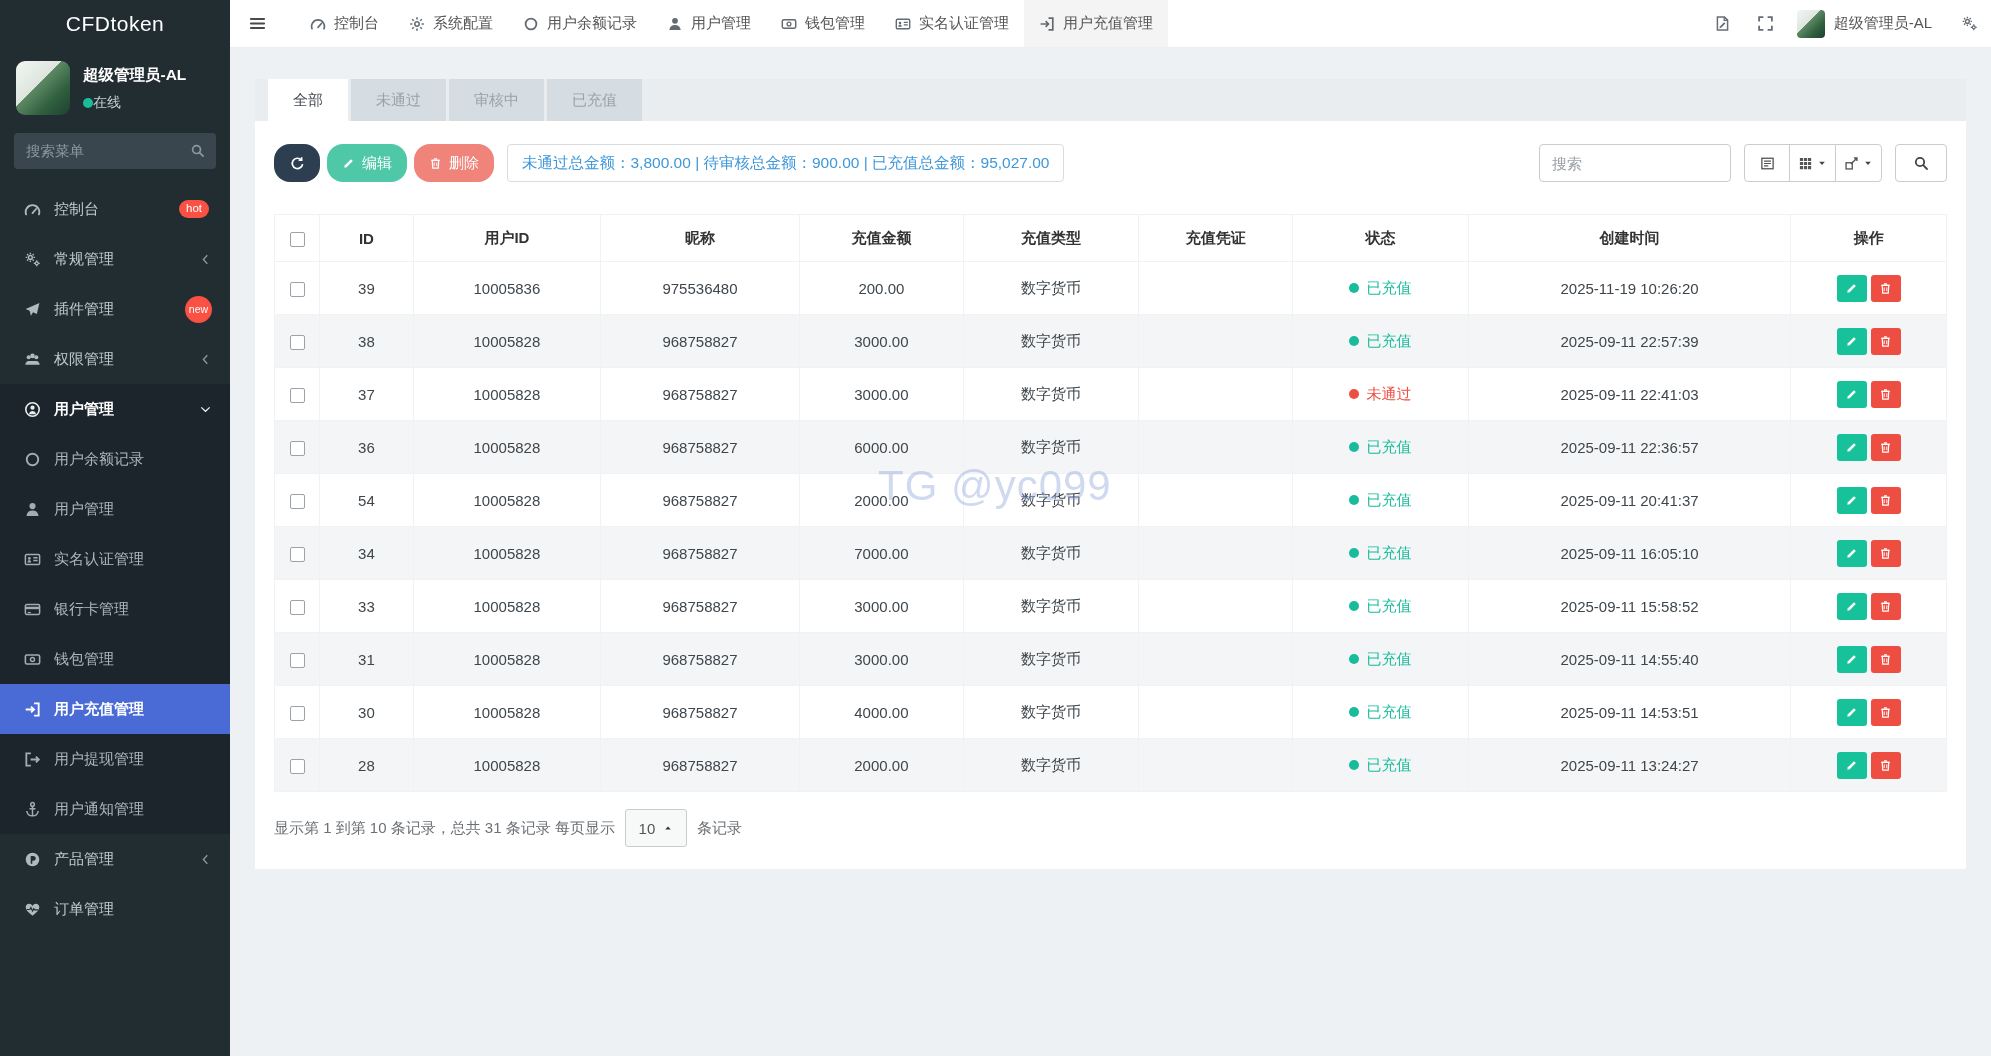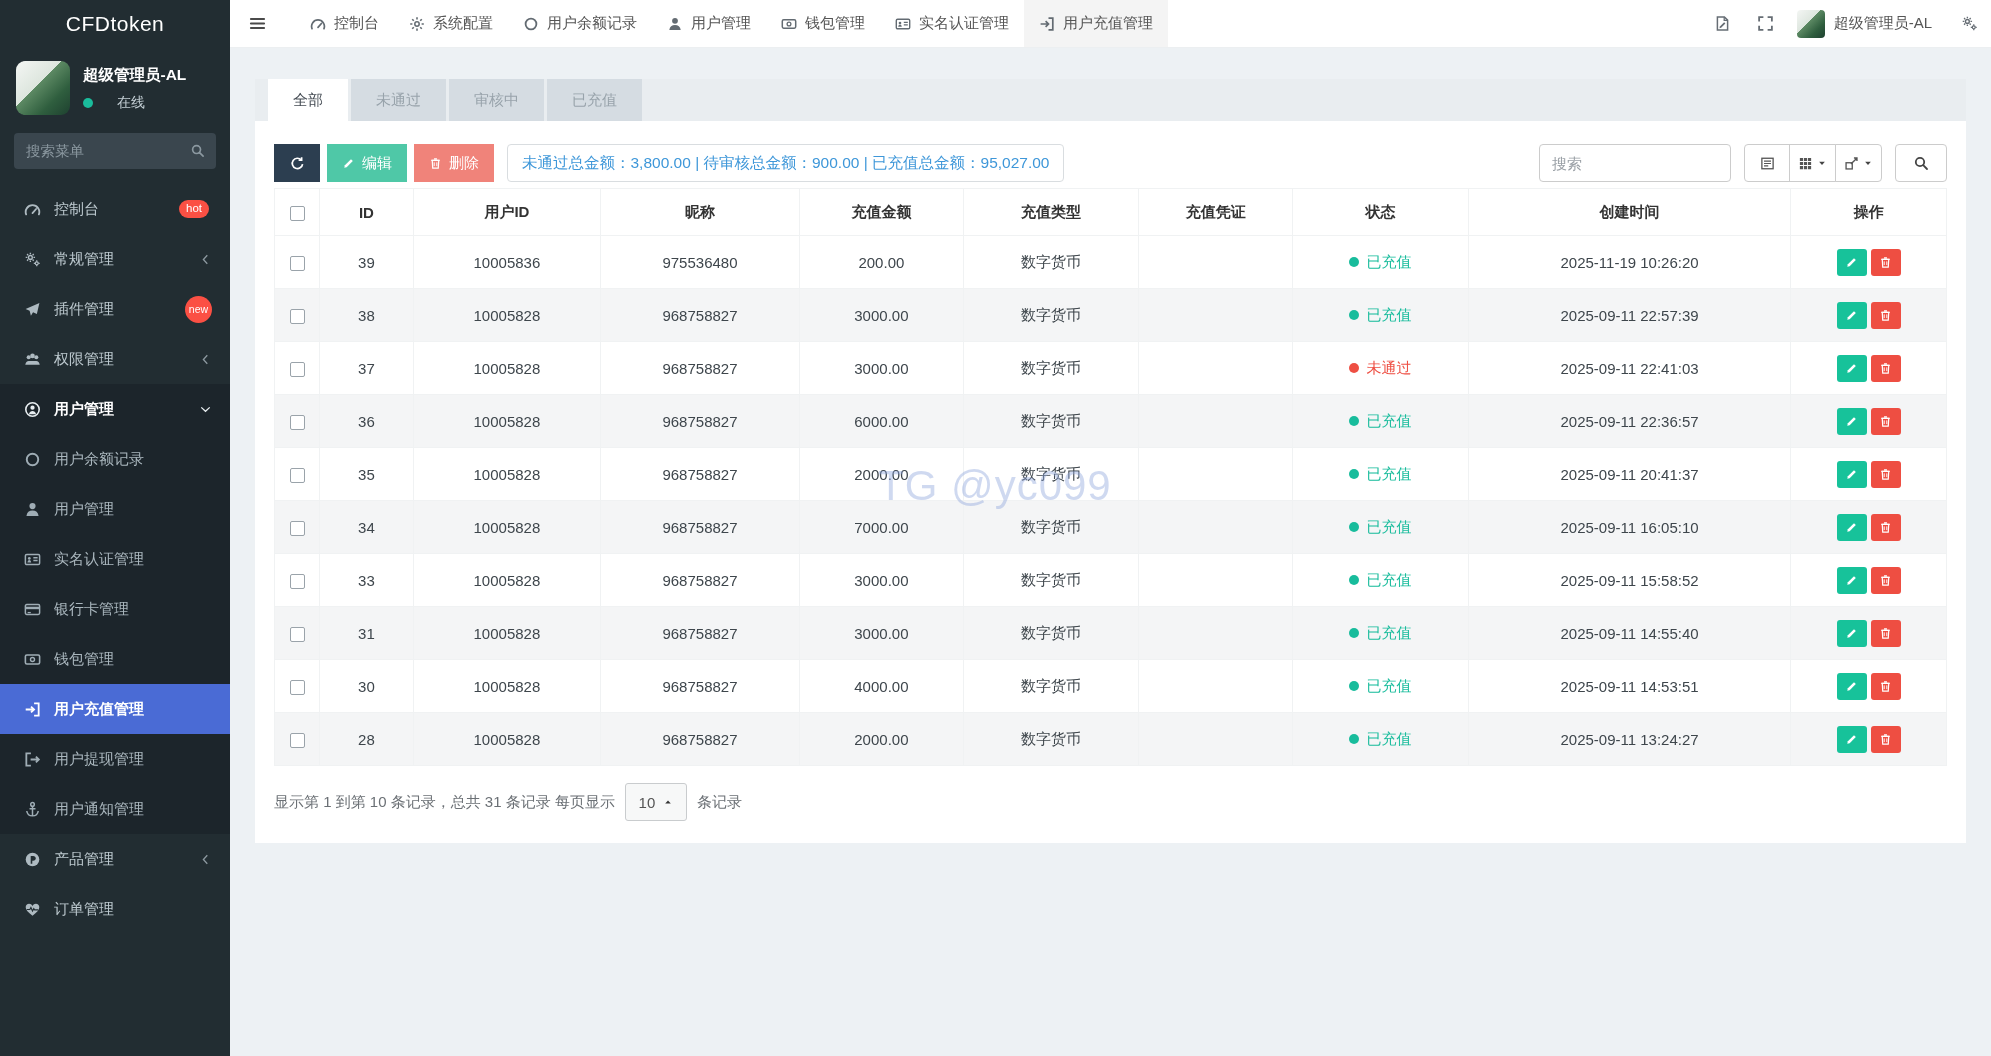--- a/index.html
+++ b/index.html
@@ -8,21 +8,21 @@
   .app{display:flex;width:1991px;height:1056px;position:relative}
   .ic{display:inline-block;flex-shrink:0}
 
   
   .sidebar{width:230px;height:100%;background:#222d32;color:#bdc9cf;flex-shrink:0;display:flex;flex-direction:column;overflow:hidden}
   .logo{height:48px;line-height:48px;text-align:center;color:#fff;font-size:21px;font-weight:500;letter-spacing:.5px}
   .user-panel{display:flex;align-items:center;gap:13px;padding:13px 16px 8px}
   .side-avatar{width:54px;height:54px;border-radius:9px;flex-shrink:0;
     background:linear-gradient(135deg,#f4f6f4 0%,#dde6de 42%,#5d8a64 42%,#2f5e3e 72%,#1e4130 100%)}
   .user-name{color:#fff;font-weight:bold;font-size:15.5px}
-  .user-status{margin-top:8px;font-size:14px;color:#c2cdd3;display:flex;align-items:center;gap:24px}
+  .user-status{margin-top:8px;font-size:14px;color:#c2cdd3;display:flex;align-items:center;gap:0}
   .dot{width:10px;height:10px;border-radius:50%;display:inline-block}
   .dot.green{background:#1abc9c}
   .side-search{margin:10px 14px 15px;position:relative}
   .side-search input{width:100%;box-sizing:border-box;height:36px;background:#3a464e;border:none;border-radius:4px;
     color:#cfd9de;padding:0 34px 0 12px;font-size:14.5px;font-family:inherit;outline:none}
   .side-search input::placeholder{color:#8b98a0}
   .side-search .ic{position:absolute;right:11px;top:10px;width:15px;height:15px;color:#8b98a0}
   .side-item{display:flex;align-items:center;height:50px;padding:0 16px 0 24px;font-size:15px;color:#bdc9cf;cursor:pointer}
   .side-item .ic{width:17px;height:17px;margin-right:13px;color:#aebac1}
   .side-item .lbl{flex:1;white-space:nowrap}
@@ -56,21 +56,21 @@
 
   
   .content{flex:1;padding:31px 25px 0;position:relative;box-sizing:border-box}
   .tabstrip{background:#e9edf0;height:42px;display:flex;padding-left:13px}
   .tab{height:42px;line-height:42px;padding:0 25px;font-size:15px;color:#98a3ab;background:#d5dce2;margin-right:3px;cursor:pointer}
   .tab.active{background:#fff;color:#454c54}
   .panel-body{background:#fff;padding:23px 19px 22px}
 
   .toolbar{display:flex;align-items:center}
   .tb-left{display:flex;align-items:center;gap:7px}
-  .btn{height:38px;border:none;border-radius:0;display:inline-flex;align-items:center;justify-content:center;
+  .btn{height:38px;border:none;border-radius:16px;display:inline-flex;align-items:center;justify-content:center;
     font-size:15px;cursor:pointer;font-family:inherit}
   .btn-refresh{width:46px;background:#2c3e50;color:#fff}
   .btn-refresh .ic{width:15px;height:15px}
   .btn-edit{background:#4fc8a7;color:#fff;padding:0 15px;gap:7px}
   .btn-del{background:#f0837a;color:#fff;padding:0 15px;gap:7px}
   .btn-edit .ic,.btn-del .ic{width:13px;height:13px}
   .summary{height:36px;border:1px solid #d9dde0;border-radius:4px;display:flex;align-items:center;
     padding:0 14px;margin-left:6px;color:#3e97d9;font-size:15.5px;background:#fff;white-space:nowrap}
   .tb-right{margin-left:auto;display:flex;align-items:center}
   .search-input{width:166px;height:36px;border:1px solid #ccc;border-radius:4px;padding:0 12px;font-size:15px;
@@ -81,21 +81,21 @@
     align-items:center;justify-content:center;color:#555;gap:4px;margin-left:-1px;cursor:pointer;padding:0 8px}
   .tbtn:first-child{border-radius:4px 0 0 4px;margin-left:0}
   .tbtn:last-child{border-radius:0 4px 4px 0}
   .tbtn .ic{width:15px;height:15px}
   .tbtn .caret{width:10px;height:10px;color:#444}
   .btn-search{width:52px;height:38px;box-sizing:border-box;background:#fff;border:1px solid #ccc;border-radius:4px;
     margin-left:13px;color:#444;display:inline-flex;align-items:center;justify-content:center;cursor:pointer}
   .btn-search .ic{width:16px;height:16px}
 
   
-  .grid-table{width:100%;border-collapse:collapse;margin-top:6px;table-layout:fixed}
+  .grid-table{width:100%;border-collapse:collapse;margin-top:32px;table-layout:fixed}
   .grid-table th,.grid-table td{border:1px solid #f0f2f3;text-align:center;font-size:15px;overflow:hidden;white-space:nowrap}
   .grid-table th{height:44px;color:#333;font-weight:bold;background:#fff}
   .grid-table td{height:50px;color:#3e464c}
   .grid-table tbody tr:nth-child(even){background:#f4f5f6}
   .cb{appearance:none;-webkit-appearance:none;width:15px;height:15px;border:1px solid #9aa3aa;border-radius:2px;
     background:#fff;cursor:pointer;vertical-align:middle;margin:0}
   .status-cell{display:inline-flex;align-items:center;gap:7px;font-size:15px}
   .btn-op{width:30px;height:27px;border:none;border-radius:3px;display:inline-flex;align-items:center;
     justify-content:center;color:#fff;cursor:pointer;margin:0 2px;padding:0}
   .btn-op.edit{background:#17c29a}
@@ -630,21 +630,21 @@
                       <use href="#i-pencil"></use>
                     </svg>
                   </button><button class="btn-op del">
                     <svg class="ic ">
                       <use href="#i-trash"></use>
                     </svg>
                   </button></td>
               </tr>
               <tr>
                 <td><input type="checkbox" class="cb" style=""></td>
-                <td>35</td>
+                <td>54</td>
                 <td>10005828</td>
                 <td>968758827</td>
                 <td>2000.00</td>
                 <td>数字货币</td>
                 <td></td>
                 <td><span class="status-cell" style="color:#18bc9c"><span class="dot" style="background:#18bc9c"></span>已充值</span></td>
                 <td>2025-09-11 20:41:37</td>
                 <td><button class="btn-op edit">
                     <svg class="ic ">
                       <use href="#i-pencil"></use>

